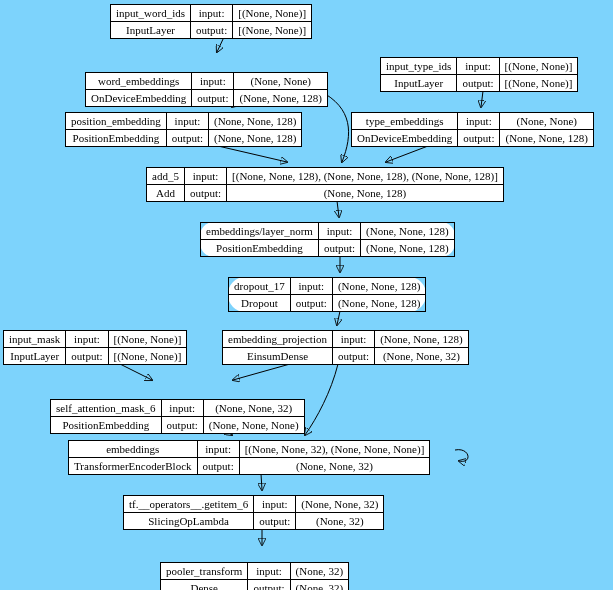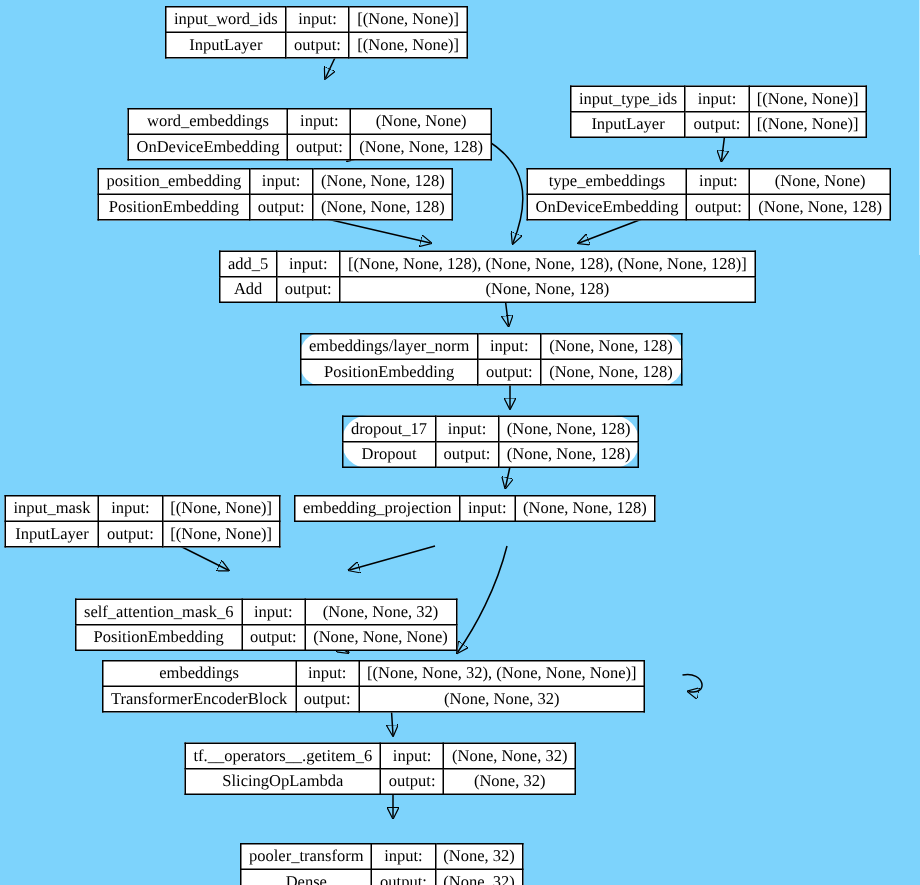--- a/index.html
+++ b/index.html
@@ -30,21 +30,21 @@
   
   .n0{left:110px;top:4px;}
   .n1{left:85px;top:46px;margin-top:26px;}
   .n2{left:380px;top:57px;}
   .n3{left:65px;top:112px;}
   .n4{left:351px;top:112px;}
   .n5{left:146px;top:167px;}
   .n6{left:200px;top:222px;border-radius:14px;}
   .n7{left:228px;top:277px;border-radius:17px;}
   .n8{left:3px;top:330px;}
-  .n9{left:196px;top:330px;padding-left:48px;}
+  .n9{left:222px;top:330px;padding-left:48px;}
   .n10{left:50px;top:399px;}
   .n11{left:68px;top:440px;}
   .n12{left:123px;top:495px;}
   .n13{left:160px;top:550px;margin-top:12px;}
 </style>
 </head>
 <body>
 
 <div id="canvas">
 
@@ -207,20 +207,25 @@
   </tbody>
     </table>
 
   <table class="node n9">
     <tbody>
         <tr>
           <td>embedding_projection</td>
           <td>input:</td>
           <td>(None, None, 128)</td>
         </tr>
+    <tr>
+          <td>EinsumDense</td>
+          <td>output:</td>
+          <td>(None, None, 32)</td>
+        </tr>
   </tbody>
     </table>
 
   <table class="node n10">
     <tbody>
         <tr>
           <td>self_attention_mask_6</td>
           <td>input:</td>
           <td>(None, None, 32)</td>
         </tr>

